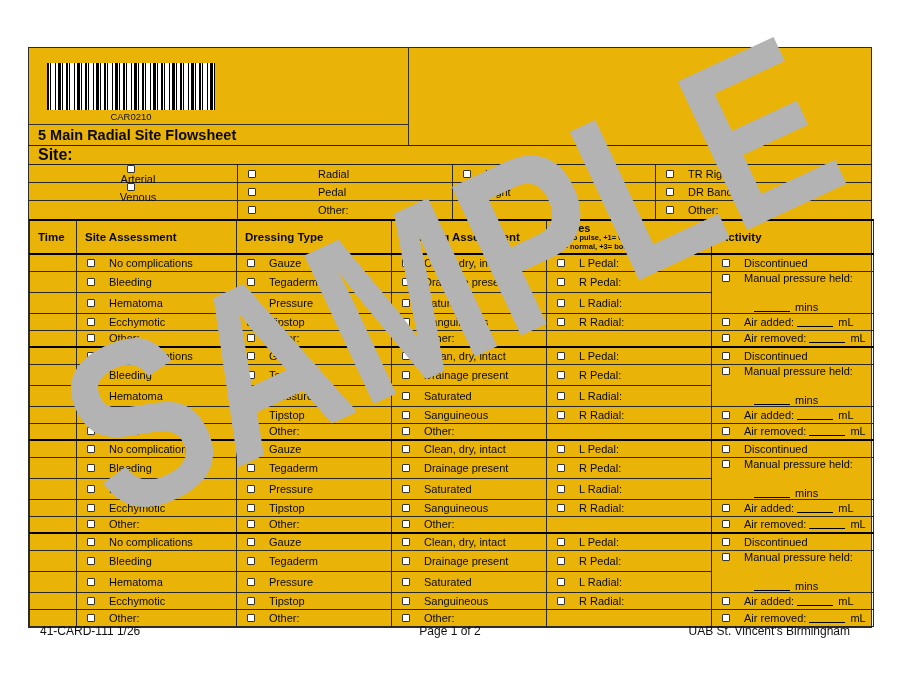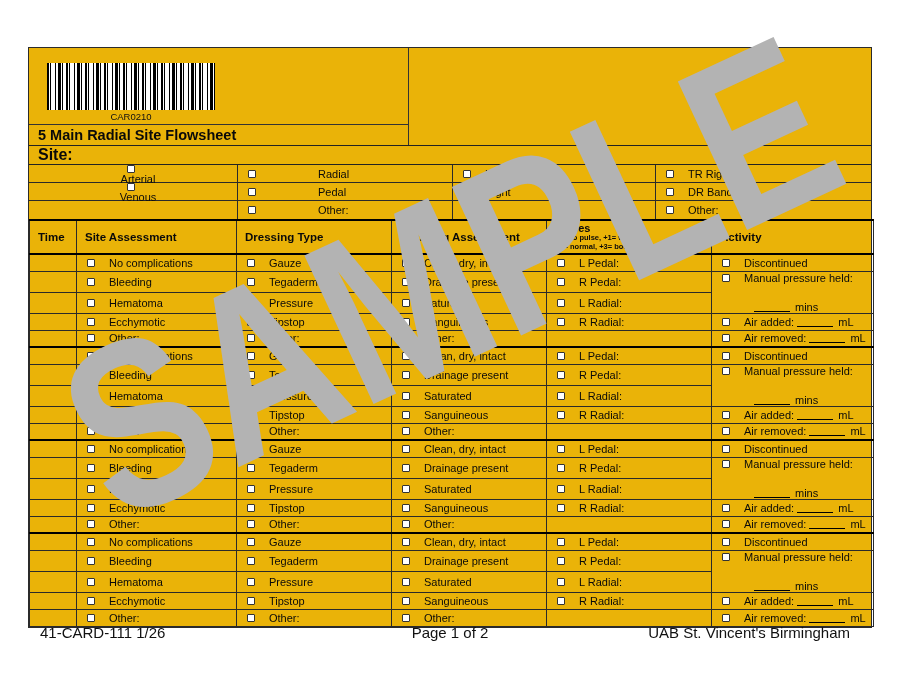--- a/index.html
+++ b/index.html
@@ -53,21 +53,21 @@
   .ph1 { font-size:11px; font-weight:bold; line-height:11px; }
   .ph2 { font-size:7.5px; font-weight:bold; line-height:8.5px; }
   .main-table td { height:17px; font-size:11px; vertical-align:middle; }
   .cellc { display:flex; align-items:center; padding-left:10px; }
   tr.block-start td { border-top:2.4px solid #000; }
   .fill-line { display:inline-block; width:36px; height:10px; border-bottom:1.2px solid #000; margin-right:5px; }
   .act-line2 { display:flex; align-items:center; padding-left:42px; margin-top:17px; }
   td.act-manual { vertical-align:middle; }
 
   
-  .footer { position:absolute; left:0; top:624px; width:900px; height:14px; font-size:15px; color:#111; }
+  .footer { position:absolute; left:0; top:624px; width:900px; height:14px; font-size:12px; color:#111; }
   .footer .f-left { position:absolute; left:40px; }
   .footer .f-center { position:absolute; left:0; right:0; text-align:center; }
   .footer .f-right { position:absolute; right:50px; }
 
   
   .watermark { position:absolute; left:-50px; top:168px; width:1000px; text-align:center;
     font-size:238px; font-weight:bold; line-height:220px; color:#b3b3b3;
     transform:rotate(-25deg) scaleX(0.82); transform-origin:50% 50%;
     z-index:6; pointer-events:none; white-space:nowrap; }
 </style>

